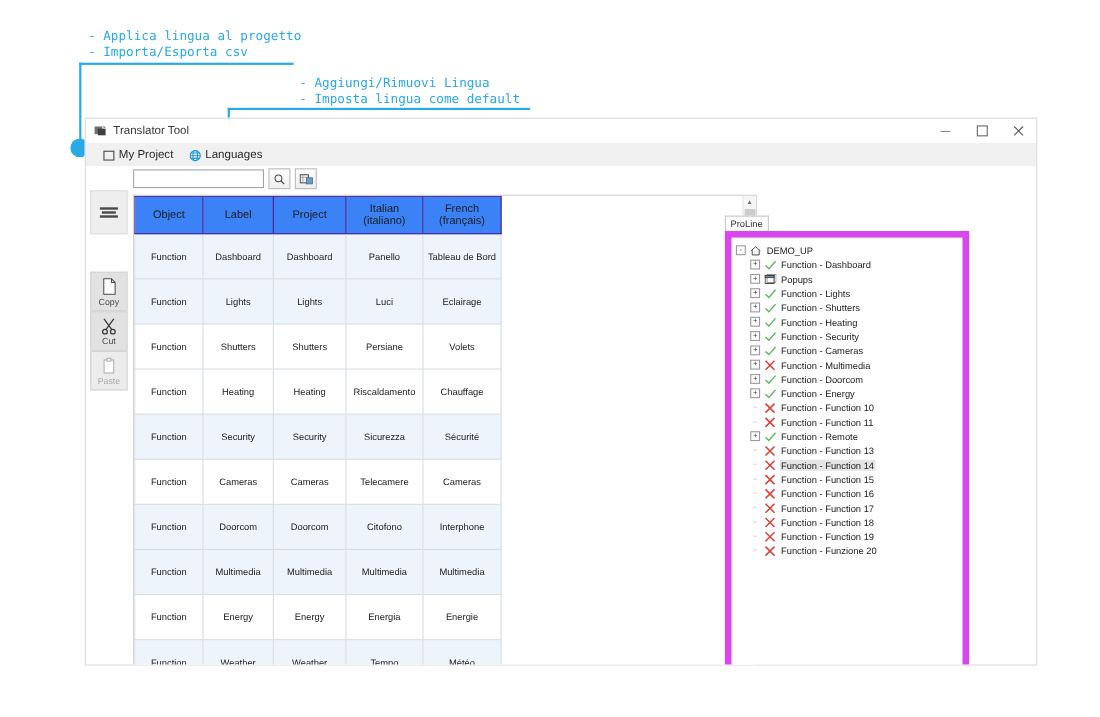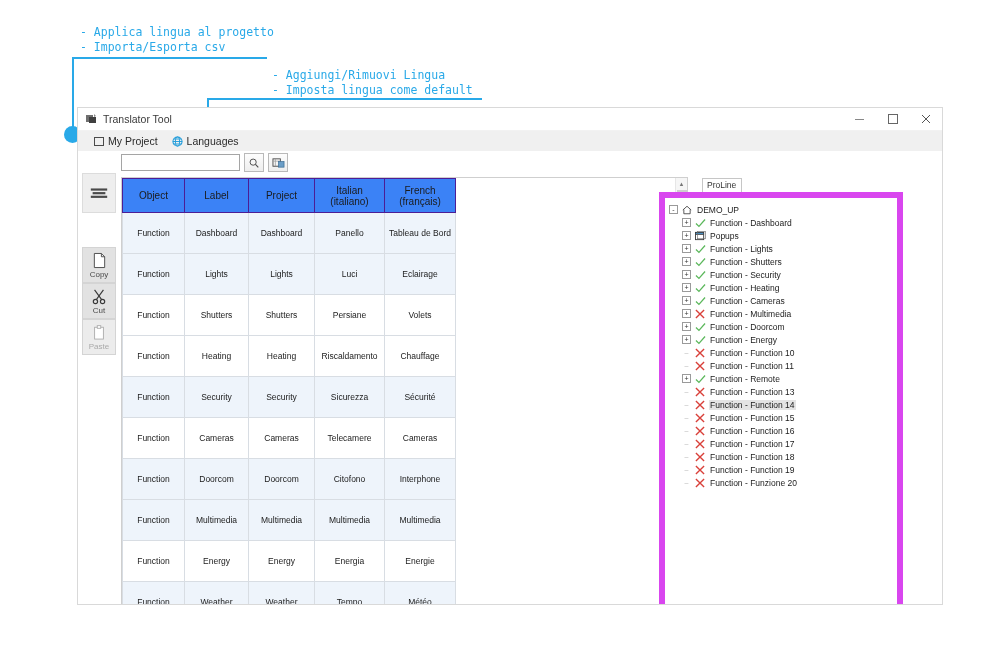--- a/index.html
+++ b/index.html
@@ -142,23 +142,22 @@
   #tbl-scroll .arrow{
     height:12px;display:flex;align-items:center;justify-content:center;
     font-size:6px;color:#777;
   }
   #tbl-thumb{
     position:absolute;top:12px;left:1px;width:10px;height:250px;
     background:#cdcdcd;
   }
   
   #tree-panel{
-    position:absolute;left:581px;top:26px;width:244px;height:441px;
+    position:absolute;left:581px;top:44px;width:222px;height:441px;
     box-sizing:border-box;
-    padding-left:43px;
   }
   #tree-tabs{height:15px;display:flex;align-items:flex-end;}
   .tree-tab{
     font-size:8.5px;color:#333;
     border:1px solid #c6c6c6;border-bottom:none;
     background:#fff;
     padding:1px 5px 1px 4px;
     line-height:11px;
   }
   #tree-box{
@@ -461,30 +460,30 @@
             </span>
             <span class="tlabel">Function - Shutters</span>
           </div>
           <div class="tnode" style="padding-left: 13px;">
             <span class="expander">+</span>
             <span class="tico">
               <svg width="11" height="10" viewBox="0 0 12 11">
                 <path d="M1 6 L4.3 9.2 L11 1.6" fill="none" stroke="#5cb85c" stroke-width="1.4"></path>
               </svg>
             </span>
+            <span class="tlabel">Function - Heating</span>
+          </div>
+          <div class="tnode" style="padding-left: 13px;">
+            <span class="expander">+</span>
+            <span class="tico">
+              <svg width="11" height="10" viewBox="0 0 12 11">
+                <path d="M1 6 L4.3 9.2 L11 1.6" fill="none" stroke="#5cb85c" stroke-width="1.4"></path>
+              </svg>
+            </span>
             <span class="tlabel">Function - Security</span>
-          </div>
-          <div class="tnode" style="padding-left: 13px;">
-            <span class="expander">+</span>
-            <span class="tico">
-              <svg width="11" height="10" viewBox="0 0 12 11">
-                <path d="M1 6 L4.3 9.2 L11 1.6" fill="none" stroke="#5cb85c" stroke-width="1.4"></path>
-              </svg>
-            </span>
-            <span class="tlabel">Function - Heating</span>
           </div>
           <div class="tnode" style="padding-left: 13px;">
             <span class="expander">+</span>
             <span class="tico">
               <svg width="11" height="10" viewBox="0 0 12 11">
                 <path d="M1 6 L4.3 9.2 L11 1.6" fill="none" stroke="#5cb85c" stroke-width="1.4"></path>
               </svg>
             </span>
             <span class="tlabel">Function - Cameras</span>
           </div>

